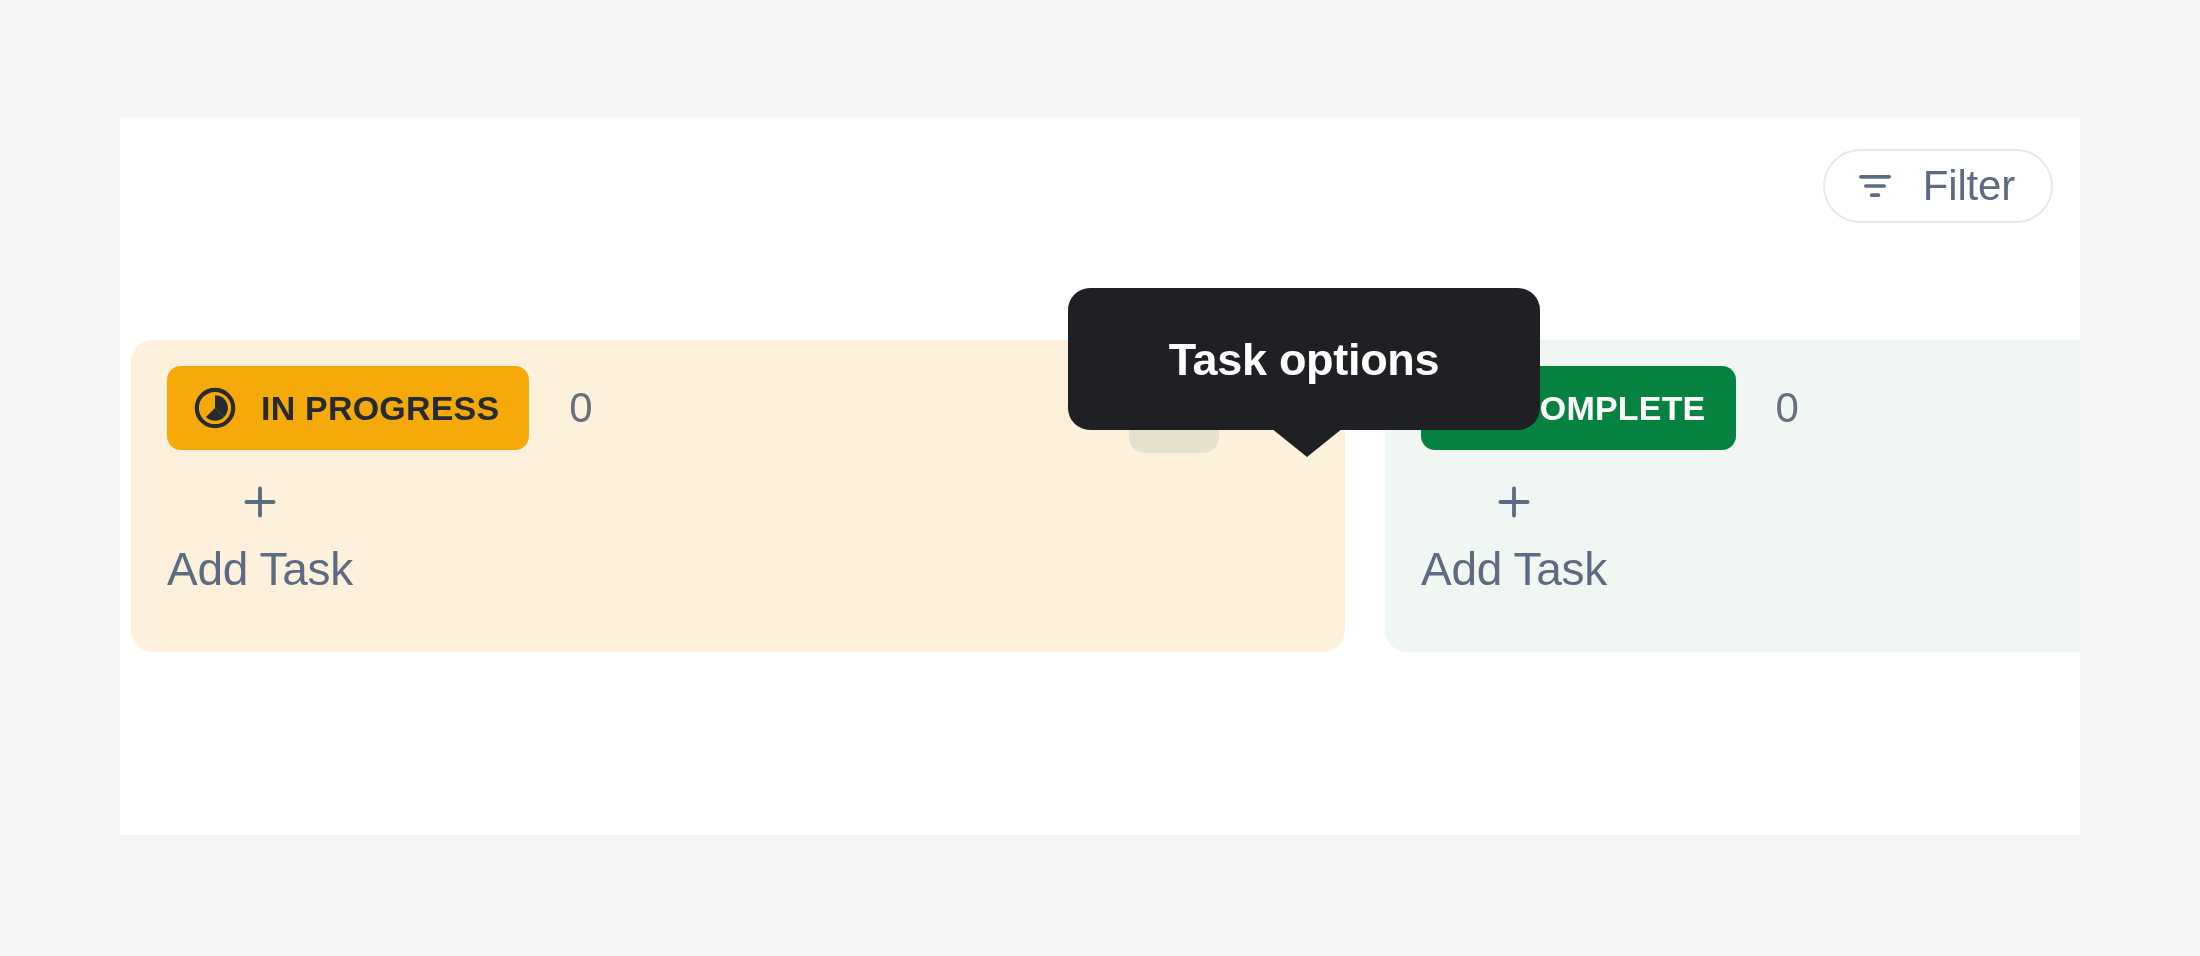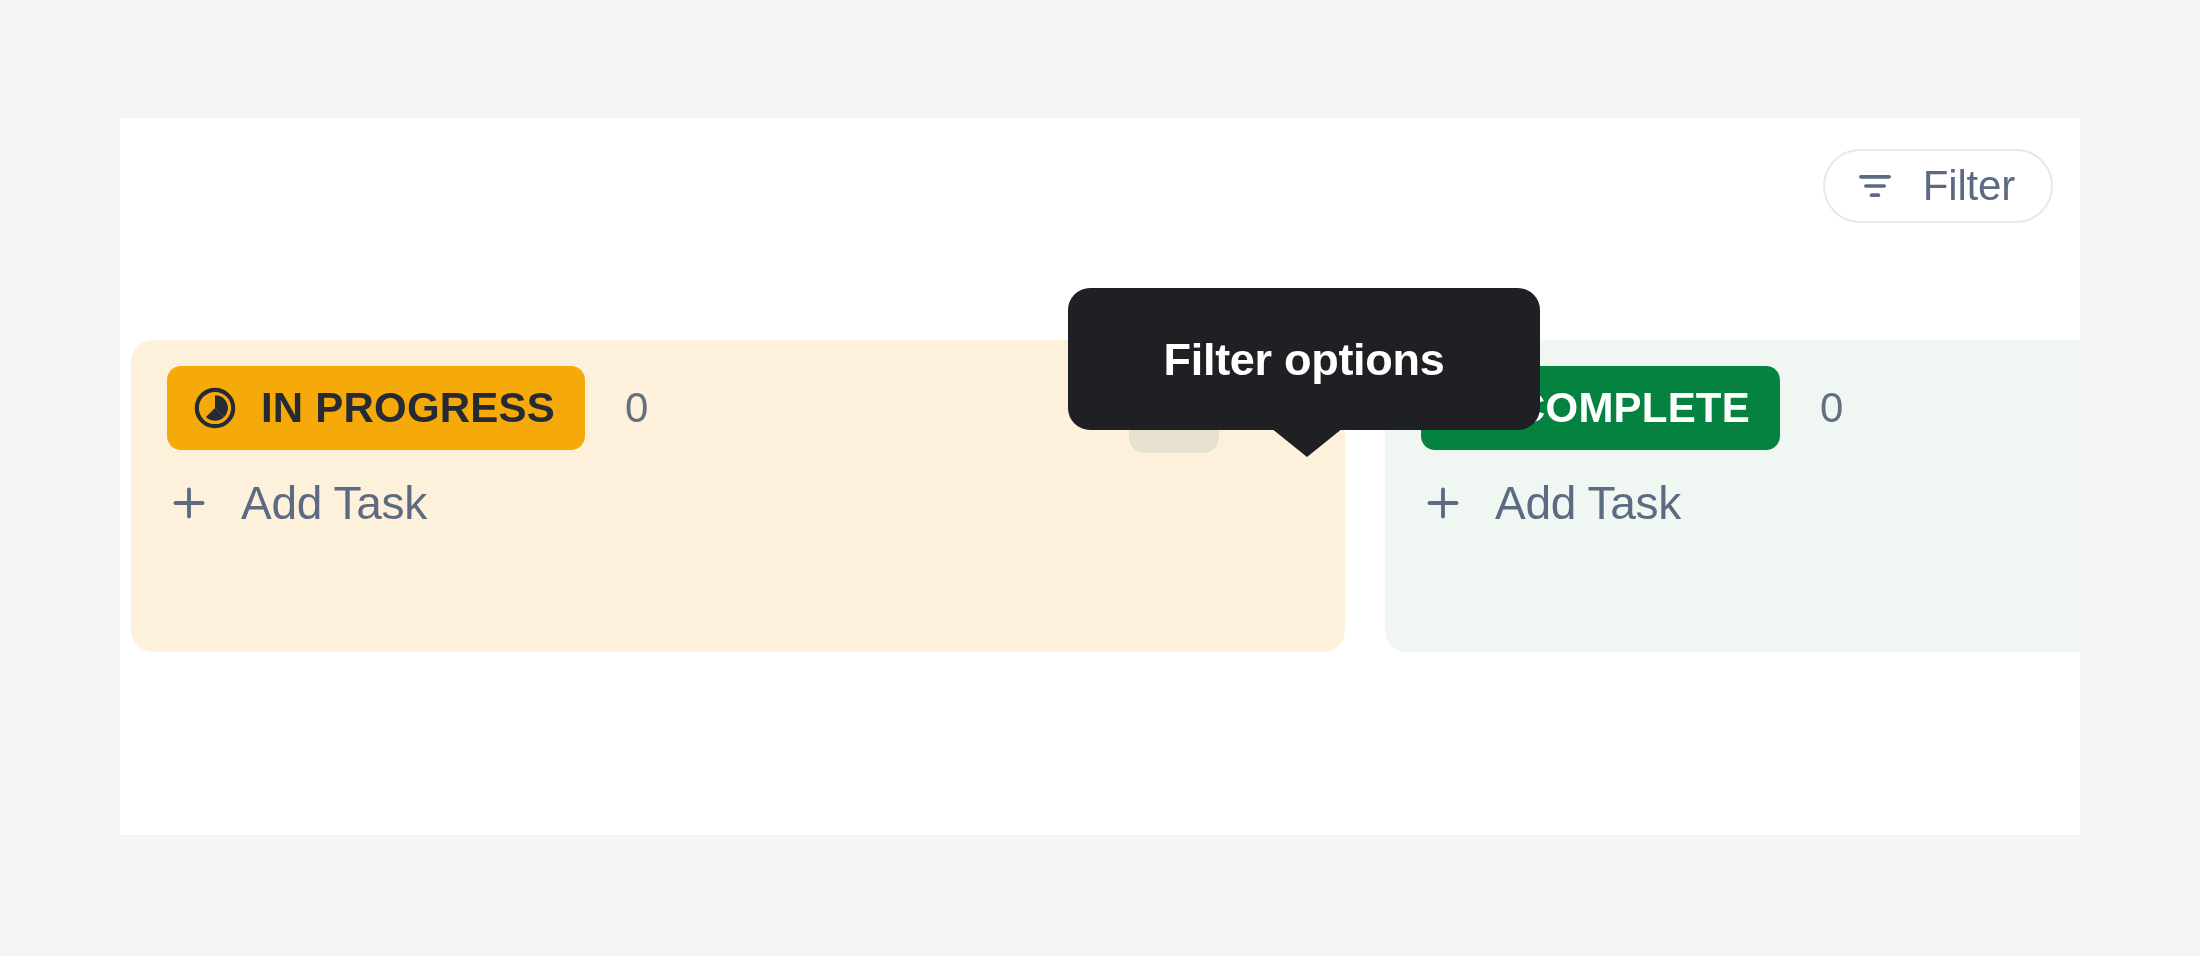--- a/index.html
+++ b/index.html
@@ -125,21 +125,21 @@
     display: flex;
     align-items: center;
     gap: 22px;
     padding: 0 30px 0 24px;
     border-radius: 14px;
   }
   .status-badge.yellow { background: #F5AA0A; }
   .status-badge.green  { background: #068240; }
 
   .status-badge .badge-label {
-    font-size: 42px;
+    font-size: 34px;
     font-weight: 700;
     letter-spacing: 0.2px;
     line-height: 1;
     white-space: nowrap;
   }
   .status-badge.yellow .badge-label { color: #252A33; }
   .status-badge.green  .badge-label { color: #FFFFFF; }
 
   .badge-icon { display: block; width: 48px; height: 48px; flex: 0 0 auto; }
 
@@ -172,22 +172,23 @@
   }
   .icon-btn.hovered { background: #E6E1CF; }
   .icon-btn svg { display: block; }
 
   .add-task-row {
     position: absolute;
     left: 36px;
     top: 140px;
     display: flex;
     align-items: center;
-    gap: 30px;
+    gap: 22px;
     cursor: pointer;
+    flex-direction: column;
   }
   .add-task-row .plus-icon { display: block; width: 44px; height: 44px; }
   .add-task-row .add-task-label {
     font-size: 46px;
     font-weight: 400;
     color: #5D6B82;
     letter-spacing: -0.3px;
     line-height: 1;
   }
 </style>
@@ -297,17 +298,17 @@
           </svg>
         </span>
         <span class="add-task-label">Add Task</span>
       </div>
 
     </div>
 
   </div>
 
   <div id="group-options-tooltip">
-    <span class="tooltip-text">Filter options</span>
+    <span class="tooltip-text">Task options</span>
   </div>
   <div id="tooltip-arrow"></div>
 
 </div>
 
 </body></html>

